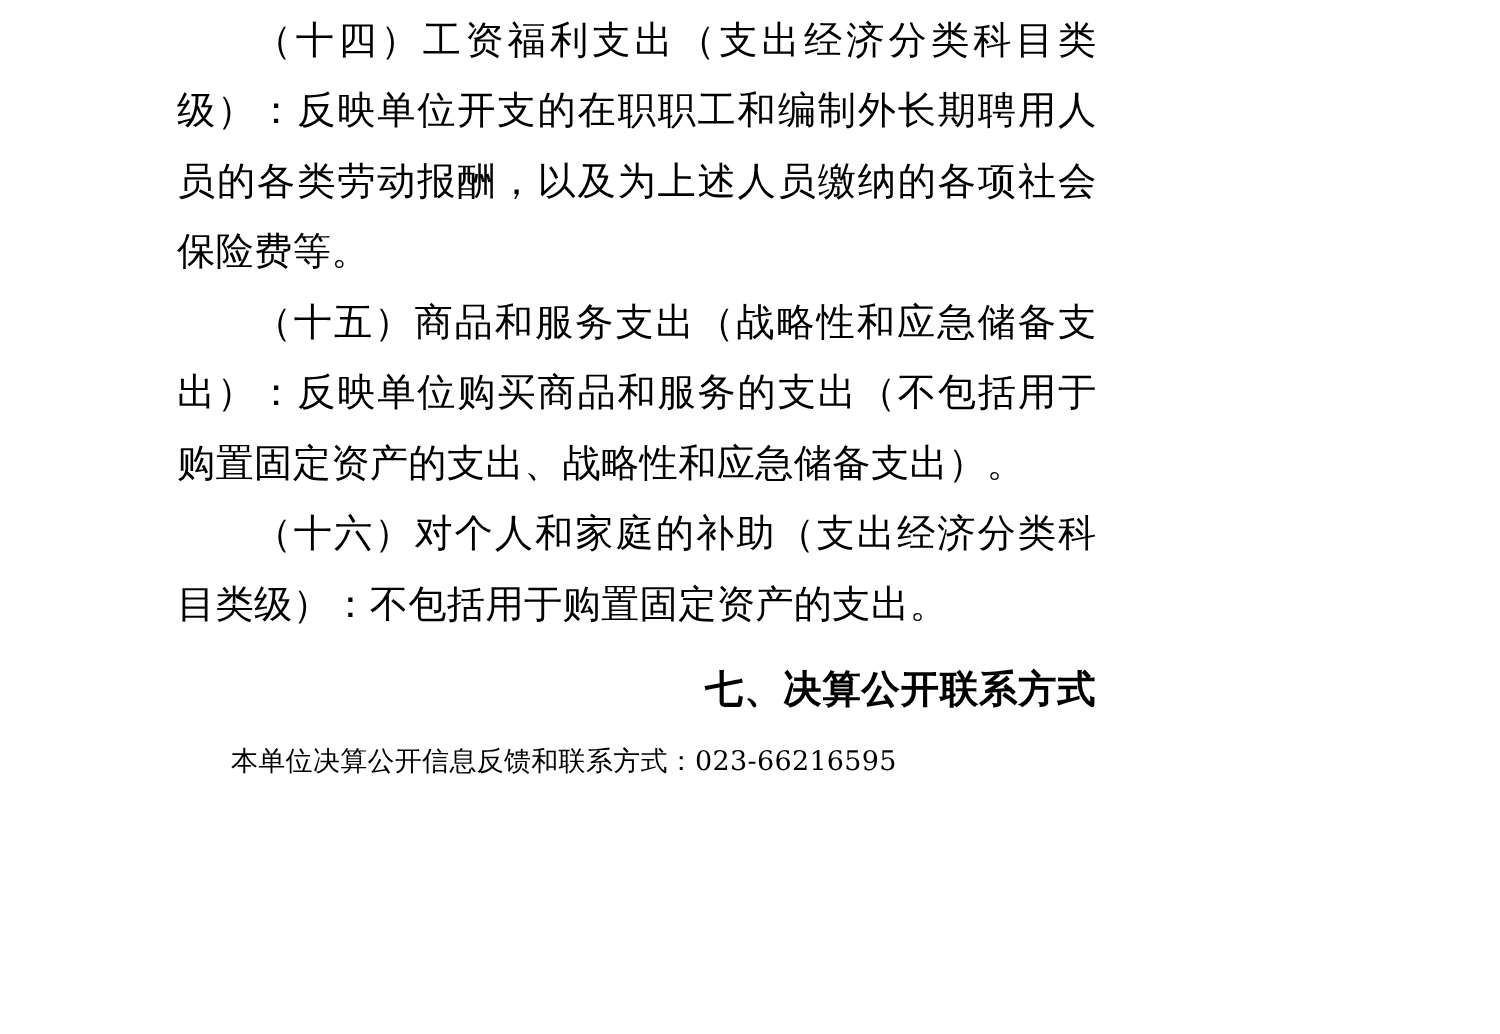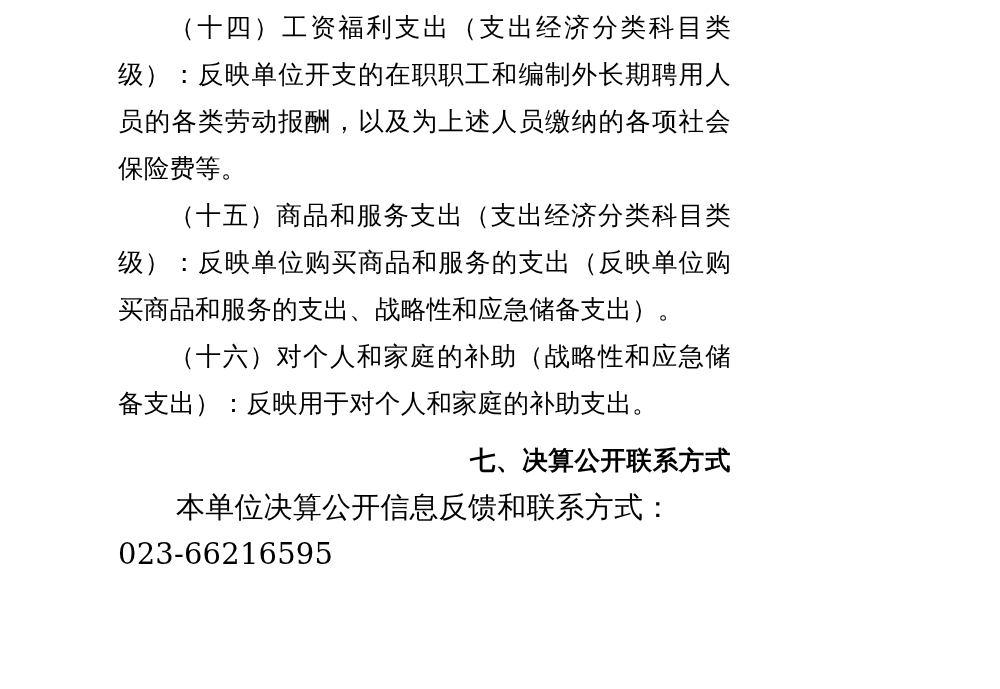--- a/index.html
+++ b/index.html
@@ -38,33 +38,33 @@
     font-size: 25.5px;
     line-height: 47px;
     font-weight: bold;
     text-indent: 2em;
     margin: 0;
     padding-top: 10px;
     letter-spacing: 0.6px;
     text-align: right;
   }
   .contact {
-    font-size: 29px;
+    font-size: 18px;
     line-height: 47px;
     text-indent: 2em;
     margin: 0;
     letter-spacing: 0.2px;
   }
 </style>
 </head>
 <body>
 
 <div class="page">
 
   <p class="para first">（十四）工资福利支出（支出经济分类科目类级）：反映单位开支的在职职工和编制外长期聘用人员的各类劳动报酬，以及为上述人员缴纳的各项社会保险费等。</p>
-  <p class="para">（十五）商品和服务支出（支出经济分类科目类级）：反映单位购买商品和服务的支出（反映单位购买商品和服务的支出、战略性和应急储备支出）。</p>
-  <p class="para">（十六）对个人和家庭的补助（战略性和应急储备支出）：反映用于对个人和家庭的补助支出。</p>
+  <p class="para">（十五）商品和服务支出（战略性和应急储备支出）：反映单位购买商品和服务的支出（不包括用于购置固定资产的支出、战略性和应急储备支出）。</p>
+  <p class="para">（十六）对个人和家庭的补助（支出经济分类科目类级）：不包括用于购置固定资产的支出。</p>
 
   <h2 class="heading">七、决算公开联系方式</h2>
 
   <p class="contact">本单位决算公开信息反馈和联系方式：023-66216595</p>
 
 </div>
 
 </body></html>

